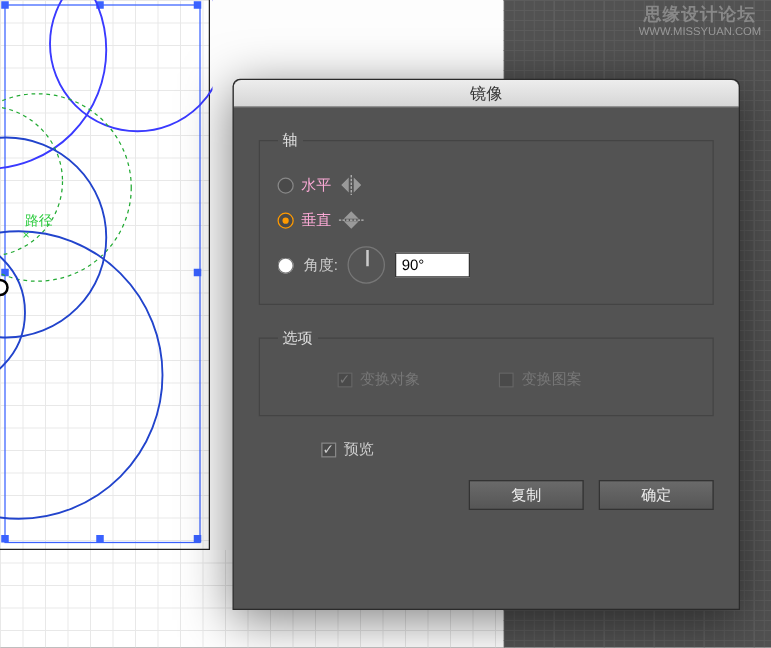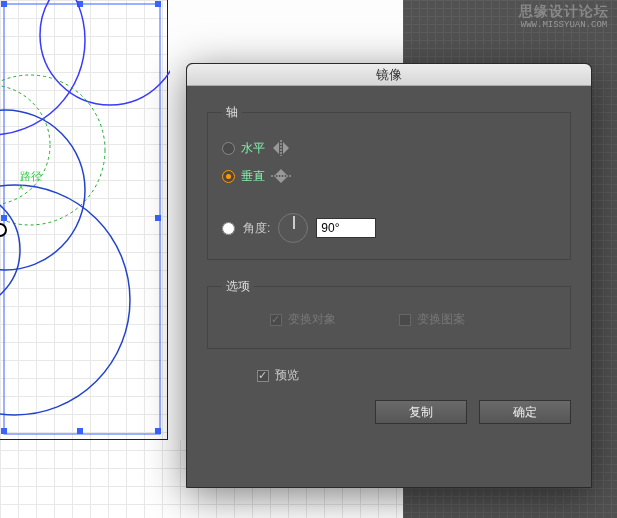--- a/index.html
+++ b/index.html
@@ -16,40 +16,40 @@
 .dark-area { position: absolute; right: 0; top: 0; width: 214px; height: 518px; background: #525252;
   background-image:
     linear-gradient(#5c5c5c 1px, transparent 1px),
     linear-gradient(90deg, #5c5c5c 1px, transparent 1px),
     linear-gradient(#6a6a6a 1px, transparent 1px),
     linear-gradient(90deg, #6a6a6a 1px, transparent 1px);
   background-size: 8px 8px, 8px 8px, 40px 40px, 40px 40px; }
 
 .watermark { position: absolute; top: 4px; right: 8px; color: #aaa; font-size: 11px; text-align: center; line-height: 14px; z-index: 5; }
 .watermark .top { font-size: 14px; font-weight: bold; color: #888; letter-spacing: 1px; }
-.watermark .url { font-size: 9px; color: #999; font-family: Liberation Mono, monospace; }
+.watermark .url { font-size: 9px; color: #999; }
 
 .artwork { position: absolute; left: 0; top: 0; width: 170px; height: 356px; }
 
 .dialog { position: absolute; left: 186px; top: 63px; width: 406px; height: 425px; background: #535353; border: 1px solid #2a2a2a; border-radius: 6px 6px 0 0; box-shadow: 0 8px 40px rgba(0,0,0,.5); z-index: 10; }
 .titlebar { height: 22px; background: linear-gradient(#ededed,#d6d6d6); border-bottom: 1px solid #aaa; border-radius: 6px 6px 0 0; display: flex; align-items: center; justify-content: center; color: #333; font-size: 13px; position: relative; }
 
 .dialog-body { padding: 18px 20px 14px; color: #ccc; }
 .dialog fieldset { border: 1px solid #444; padding: 12px 14px 16px; margin-bottom: 18px; position: relative; }
 .dialog legend { padding: 0 4px; color: #ddd; font-size: 12px; }
 
 .radio-row { display: flex; align-items: center; height: 26px; gap: 6px; margin: 2px 0; }
 .radio-row input[type=radio] { appearance: none; width: 13px; height: 13px; border-radius: 50%; border: 1px solid #888; background: #4a4a4a; position: relative; }
 .radio-row input[type=radio]:checked { border-color: #ff9a00; }
 .radio-row input[type=radio]:checked::after { content:""; position:absolute; left:3px; top:3px; width:5px; height:5px; border-radius:50%; background:#ff9a00; }
-.radio-row label { color: #86efac; }
+.radio-row label { color: #f9a8d4; }
 .flip-icon { width: 20px; height: 16px; display: inline-block; }
 .flip-icon svg { width: 100%; height: 100%; }
 
-.angle-row { display: flex; align-items: center; gap: 8px; margin-top: 24px; }
+.angle-row { display: flex; align-items: center; gap: 8px; margin-top: 8px; }
 .angle-dial { width: 30px; height: 30px; border: 1px solid #777; border-radius: 50%; background: #555; position: relative; }
 .angle-dial::after { content:""; position:absolute; left: 14px; top: 2px; width: 2px; height: 13px; background: #ccc; transform-origin: 50% 13px; transform: rotate(0deg); }
 .angle-input { width: 60px; height: 20px; background: #fff; border: 1px solid #333; color: #000; font-size: 12px; padding: 0 4px; }
 
 .check-row { display: flex; align-items: center; gap: 6px; margin: 4px 12px 4px 0; padding-left: 48px; }
 .check-row.inline { display: inline-flex; }
 .check-row input[type=checkbox] { appearance: none; width: 12px; height: 12px; border: 1px solid #888; background: #4a4a4a; position: relative; }
 .check-row input[type=checkbox]:checked::after { content:"✓"; position:absolute; left:0; top:-2px; font-size:11px; color:#ccc; }
 .check-row.disabled { color: #777; }
 .check-row.disabled input[type=checkbox] { border-color: #666; }

